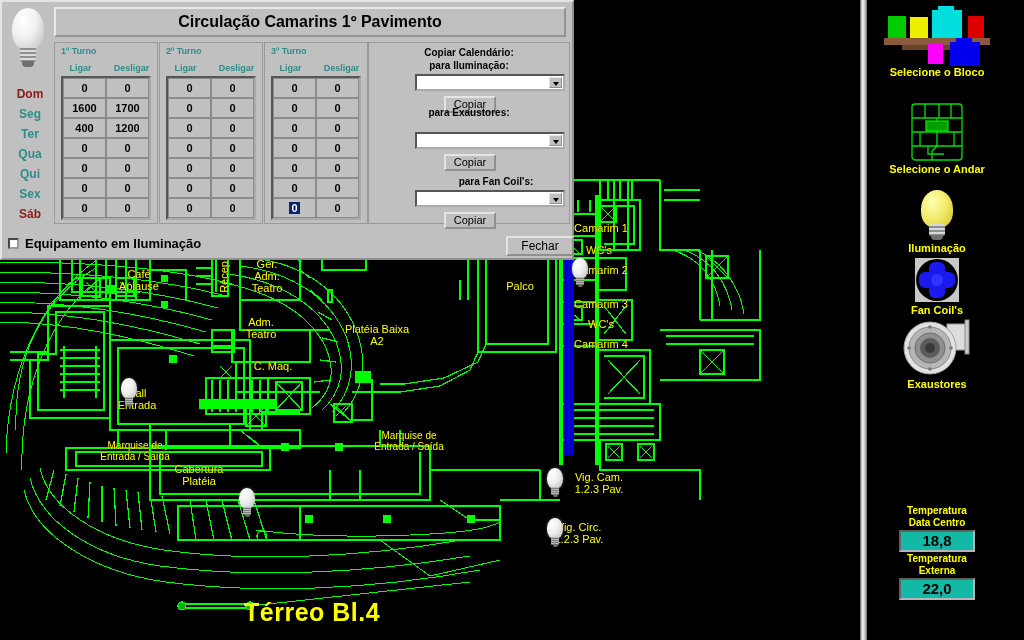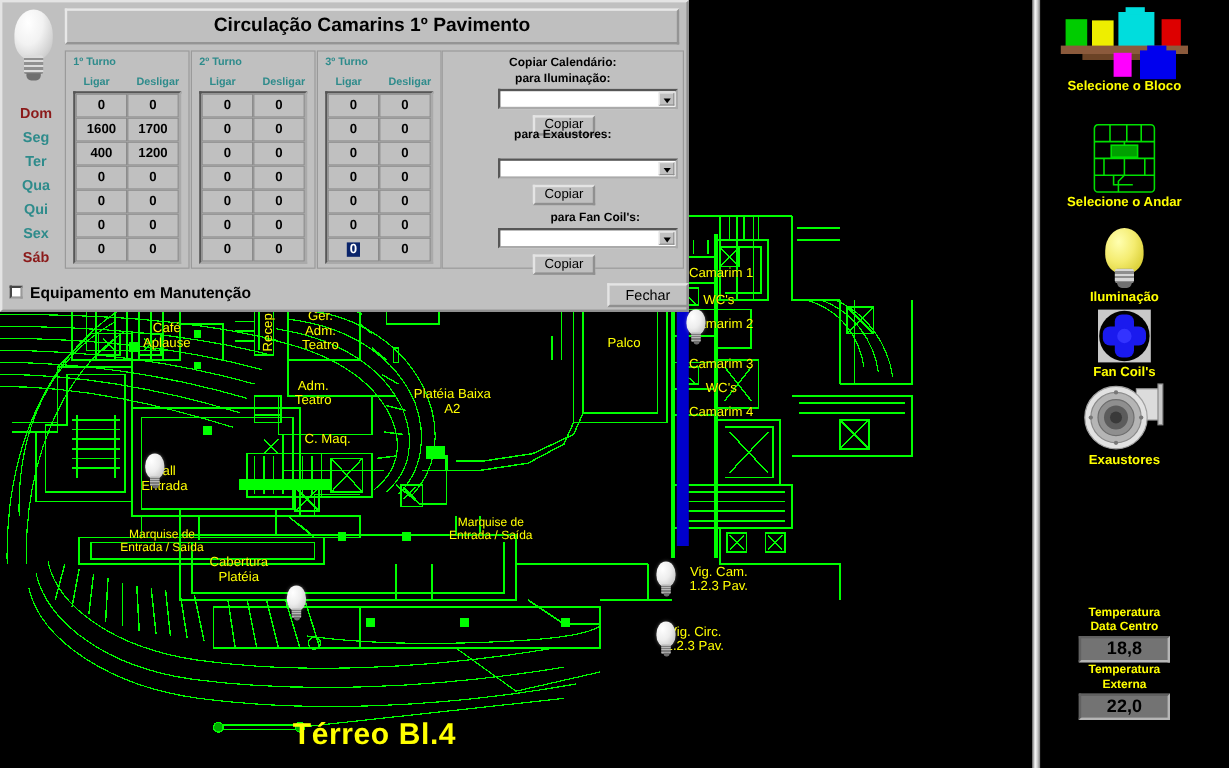--- a/index.html
+++ b/index.html
@@ -62,21 +62,21 @@
   
   .exico{position:relative;width:76px;height:60px;margin:0 auto;}
 
   
   .statbtn{position:relative;width:58px;height:44px;margin:0 auto;background:#c6c6c6;
     border:2px outset #e9e9e9;box-sizing:border-box;padding-top:3px;}
   .statled{width:12px;height:12px;border-radius:50%;margin:0 auto 1px auto;
     background:radial-gradient(circle at 34% 30%,#b6ffb6 0%,#35e035 40%,#06a806 100%);}
   .statlbl{color:#000;font-size:10px;font-weight:bold;line-height:11px;white-space:pre;}
 
-  .tempbox{width:76px;height:22px;margin:1px auto 0 auto;background:#737373;border:2px inset #b5b5b5;
+  .tempbox{width:76px;height:22px;margin:1px auto 0 auto;background:#14b8a6;border:2px inset #b5b5b5;
     box-sizing:border-box;color:#000;font-size:15px;font-weight:bold;text-align:center;line-height:18px;}
 
   
   #dialog{position:absolute;left:0;top:0;width:574px;height:260px;background:#c0c0c0;
     border:2px outset #e4e4e4;box-sizing:border-box;}
   #dlg-bulb{position:absolute;left:4px;top:4px;width:44px;height:72px;}
   #dlg-bulb .g{position:absolute;left:6px;top:2px;width:32px;height:42px;border-radius:50% 50% 42% 42%;
     background:radial-gradient(ellipse at 36% 26%,#ffffff 0%,#f2f2f2 42%,#d2d2d2 76%,#b4b4b4 100%);}
   #dlg-bulb .s{position:absolute;left:14px;top:40px;width:16px;height:16px;
     background:repeating-linear-gradient(to bottom,#dcdcdc 0 2px,#909090 2px 4px);border-radius:2px;}
@@ -611,18 +611,18 @@
 
       <div class="cp-title" style="top:133px;padding-left:27px;">para Fan Coil's:</div>
       <div class="cp-combo" style="top:147px;">
         <div class="arrow"></div>
       </div>
       <div class="cp-btn" style="left:75px;top:169px;">Copiar</div>
     </div>
 
     <div id="maint">
       <div class="chk"></div>
-      <div class="lbl">Equipamento em Manutenção</div>
+      <div class="lbl">Equipamento em Iluminação</div>
     </div>
 
     <div id="fechar">Fechar</div>
   </div>
 </div>
 
 </body></html>

